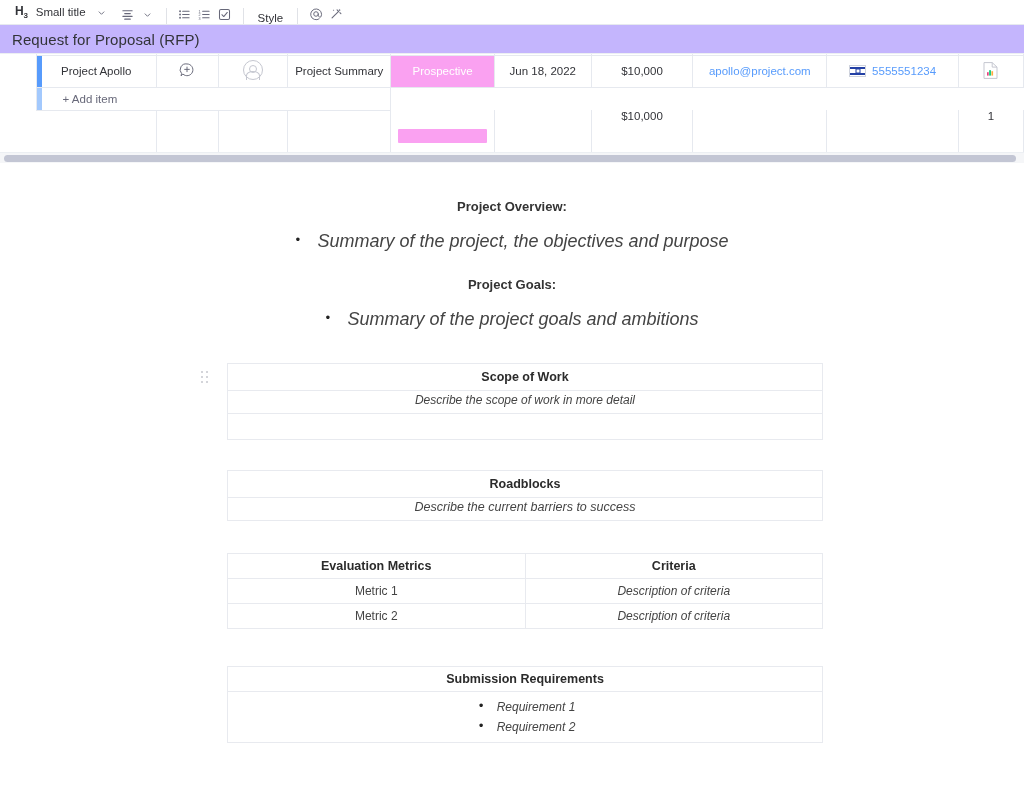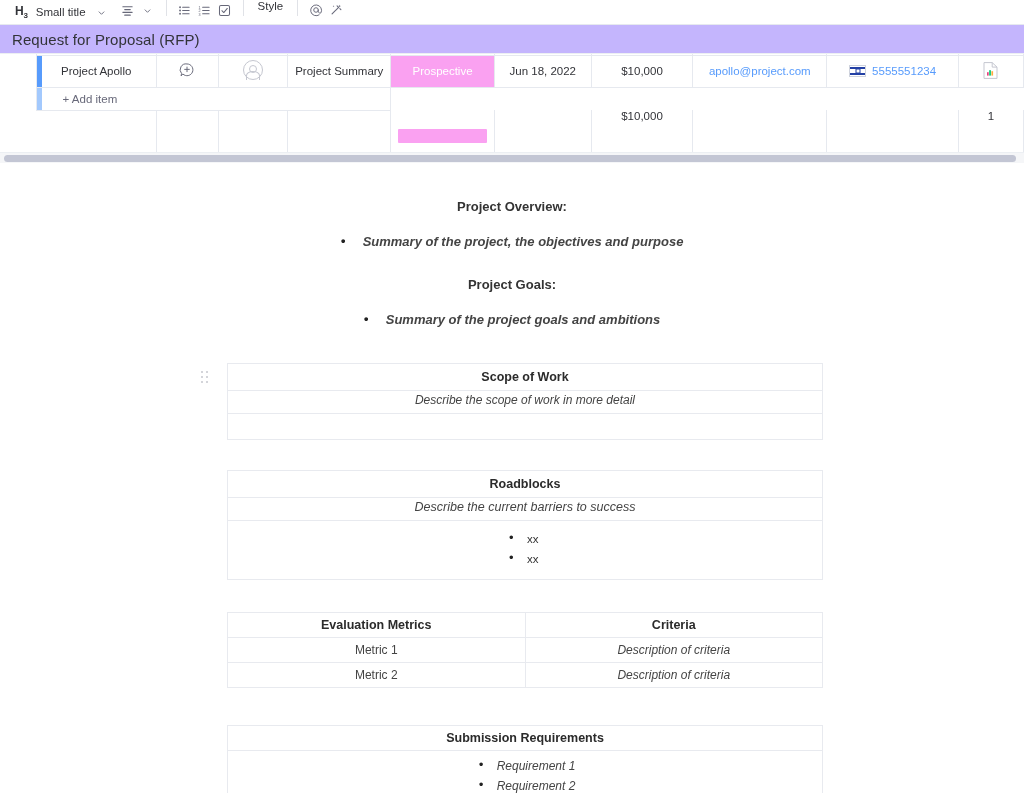--- a/index.html
+++ b/index.html
@@ -9,21 +9,21 @@
     background: #ffffff;
     font-family: "Liberation Sans", sans-serif;
     color: #323338;
     overflow: hidden;
   }
 
   
   .toolbar {
     height: 25px;
     display: flex;
-    align-items: flex-start;
+    align-items: flex-end;
     padding: 0 10px;
     background: #ffffff;
     border-bottom: 1px solid #e6e9ef;
     gap: 0px;
     font-size: 11px;
     color: #676879;
   }
   .tb-group { display: flex; align-items: center; height: 100%; }
   .tb-btn {
     display: flex; align-items: center; justify-content: center;
@@ -209,28 +209,27 @@
     color: #333333;
     margin: 14px 0 0 0;
   }
   ul.doc-ul {
     margin: 18px 0 0 0;
     padding: 0;
     list-style: none;
     text-align: center;
   }
   ul.doc-ul li {
-    font-size: 13px;
+    font-size: 18px;
     font-style: italic;
     color: #444444;
     line-height: 18px;
     position: relative;
     display: inline-block;
     padding-left: 22px;
-    font-weight: bold;
   }
   ul.doc-ul li::before {
     content: '\2022';
     position: absolute; left: 0; top: -1px;
     color: #222; font-size: 13px;
   }
 
   
   .ctbl-holder { position: relative; width: 570px; margin: 0 auto; }
   .drag-handle {
@@ -550,26 +549,20 @@
 
   <div class="ctbl-holder sect-gap-2">
     <table class="ctbl">
       <tbody>
           <tr class="head-pad">
         <td class="hdr">Roadblocks</td>
       </tr>
       <tr class="sub-pad">
         <td class="sub" style="font-size:12.5px;">Describe the current barriers to success</td>
       </tr>
-      <tr>
-        <td class="bullets">
-          <div><span class="bl">xx</span></div>
-          <div><span class="bl">xx</span></div>
-        </td>
-      </tr>
     </tbody>
       </table>
   </div>
 
   <div class="ctbl-holder sect-gap-3">
     <table class="ctbl narrow-head">
       <tbody>
           <tr>
         <td class="hdr">Evaluation Metrics</td>
         <td class="hdr">Criteria</td>

